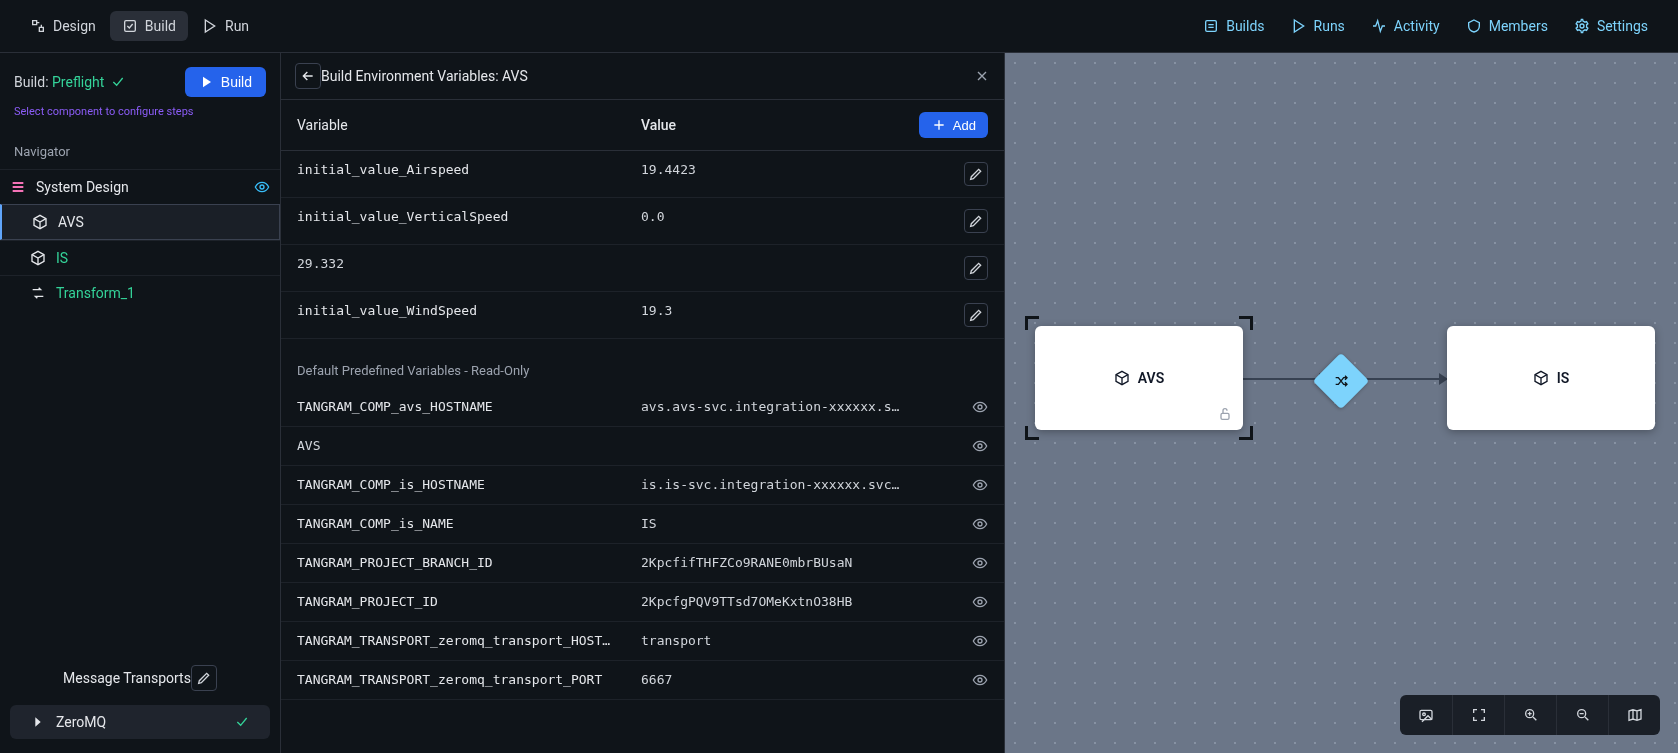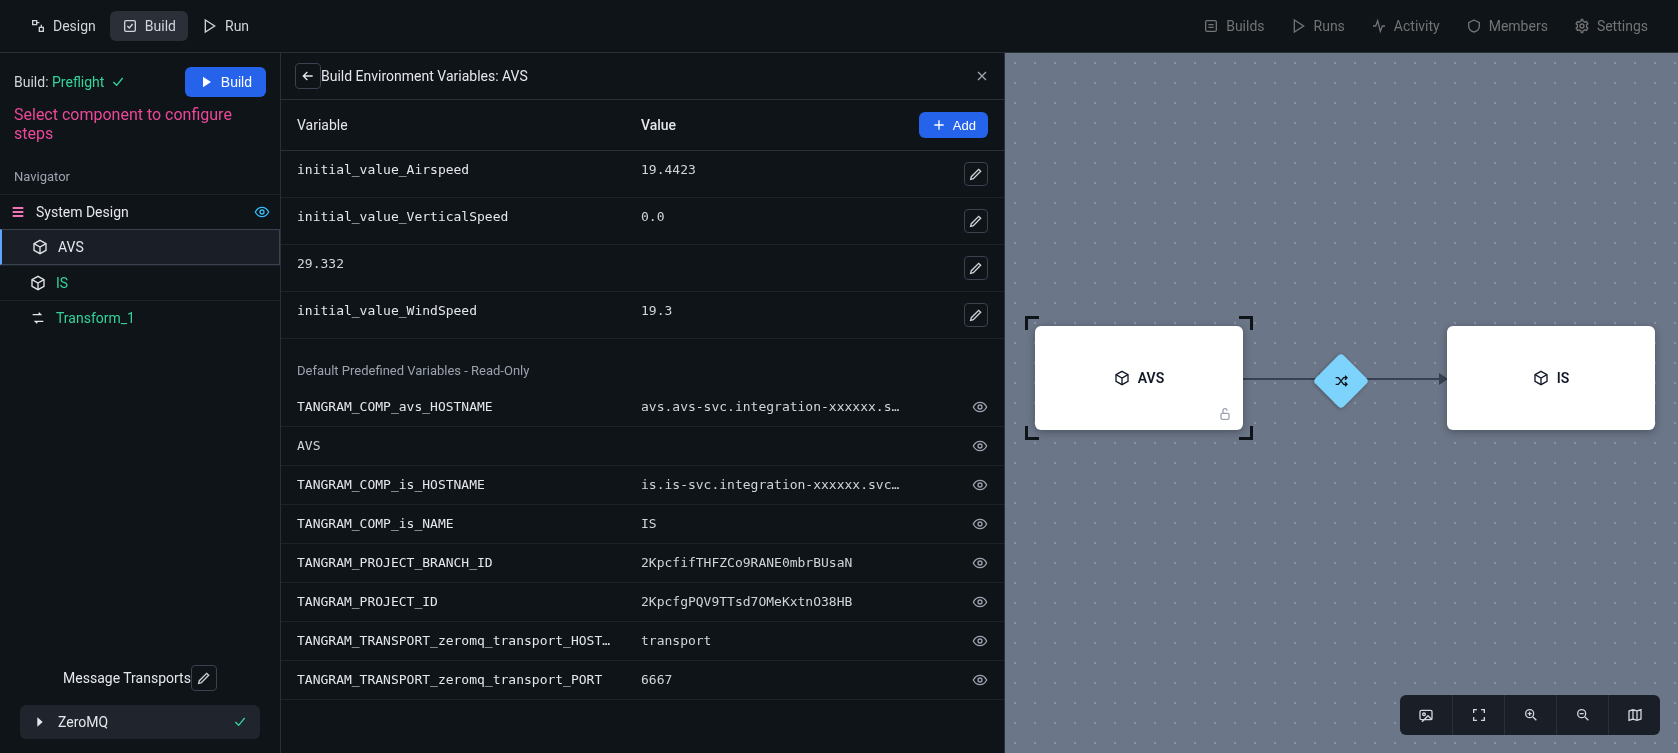--- a/index.html
+++ b/index.html
@@ -20,40 +20,40 @@
     padding: 0 18px;
     border-bottom: 1px solid #2a2f38;
   }
   .topbar-left, .topbar-right { display: flex; gap: 2px; align-items: flex-end; }
   .top-tab {
     display: inline-flex; align-items: center; gap: 7px;
     padding: 7px 12px; border-radius: 6px; cursor: pointer;
     color: #d1d5db;
   }
   .top-tab.active { background: #2a2f38; }
-  .top-link { display: inline-flex; align-items: center; gap: 7px; padding: 7px 12px; cursor: pointer; color: #737373; }
+  .top-link { display: inline-flex; align-items: center; gap: 7px; padding: 7px 12px; cursor: pointer; color: #7dd3fc; }
   .icon { width: 16px; height: 16px; display: inline-flex; align-items: center; justify-content: center; }
   .icon svg { width: 16px; height: 16px; stroke: currentColor; fill: none; stroke-width: 2; }
   .main { display: flex; height: calc(100% - 53px); }
   .sidebar {
     width: 281px; border-right: 1px solid #2a2f38;
     display: flex; flex-direction: column;
   }
   .build-row {
     display: flex; justify-content: space-between; align-items: center;
     padding: 14px 14px 8px 14px;
   }
   .build-label { color: #d1d5db; }
   .build-status { color: #34d399; display: inline-flex; align-items: center; gap: 6px; }
   .btn-primary {
     background: #2563eb; color: #fff; border: none; border-radius: 6px;
     padding: 7px 14px; display: inline-flex; align-items: center; gap: 6px;
     cursor: pointer; font-size: 14px;
   }
-  .subtext { color: #ec4899; font-size: 16px; padding: 0 14px 14px 14px; }
+  .subtext { color: #8b5cf6; font-size: 11px; padding: 0 14px 14px 14px; }
   .section-title { color: #9ca3af; font-size: 13px; padding: 12px 14px 10px 14px; }
   .nav-item {
     display: flex; align-items: center; gap: 10px; padding: 9px 10px;
     cursor: pointer; border-top: 1px solid #1d2229;
   }
   .nav-item.root { justify-content: space-between; }
   .nav-item.root .left { display: flex; align-items: center; gap: 10px; }
   .nav-item.child { padding-left: 30px; }
   .nav-item.selected { background: #1a1f27; border: 1px solid #3a4150; border-left: 2px solid #60a5fa; }
   .nav-item.green span.label { color: #34d399; }
@@ -62,21 +62,21 @@
   .mt-row {
     display: flex; justify-content: center; align-items: center;
     padding: 10px 14px;
   }
   .sq-btn {
     width: 26px; height: 26px; border: 1px solid #3a4150; border-radius: 4px;
     display: inline-flex; align-items: center; justify-content: center; cursor: pointer;
     background: transparent; color: #d1d5db;
   }
   .pill {
-    margin: 4px 20px; padding: 9px 12px; background: #1f242d; border-radius: 6px;
+    margin: 4px 10px; padding: 9px 20px; background: #1f242d; border-radius: 6px;
     display: flex; align-items: center; justify-content: space-between; cursor: pointer;
   }
   .pill .left { display: flex; align-items: center; gap: 10px; }
   .check-green { color: #34d399; }
 
   .center {
     width: 724px; border-right: 1px solid #2a2f38; display: flex; flex-direction: column;
     overflow: hidden;
   }
   .panel-header {

